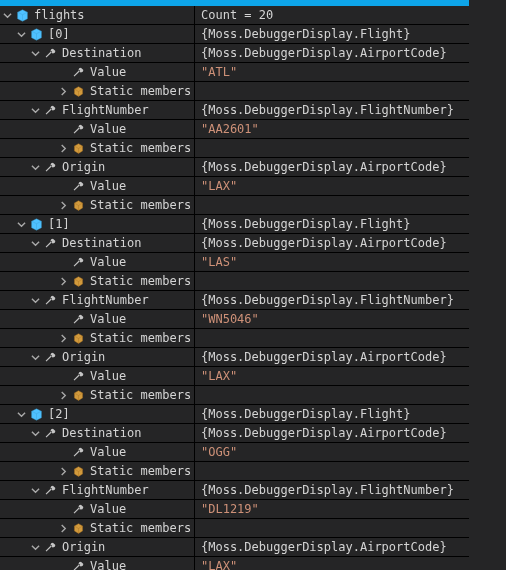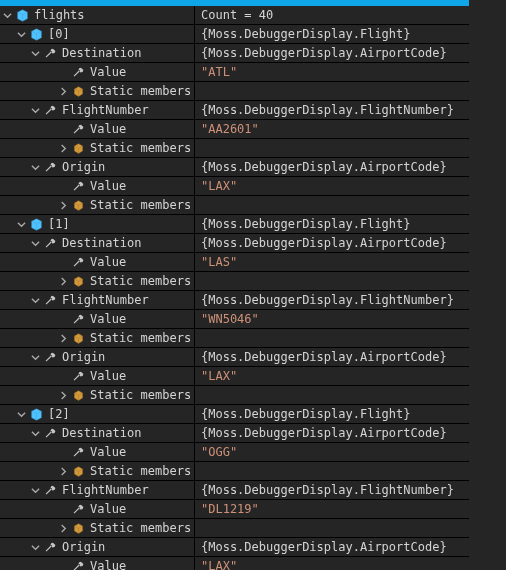--- a/index.html
+++ b/index.html
@@ -29,21 +29,21 @@
           </svg>
         </span>
         <span class="ico">
           <svg viewBox="0 0 16 16">
             <path d="M8 1 L14 4 L14 12 L8 15 L2 12 L2 4 Z" fill="#4fc1ff" stroke="#3a9fd6" stroke-width="0.5"></path>
             <path d="M2 4 L8 7 L14 4 M8 7 L8 15" fill="none" stroke="#3a9fd6" stroke-width="0.5"></path>
           </svg>
         </span>
         <span class="name">flights</span>
       </div>
-      <div class="cell c1 val">Count = 40</div>
+      <div class="cell c1 val">Count = 20</div>
     </div>
     <div class="row">
       <div class="cell c0">
         <span class="ind"></span>
         <span class="exp">
           <svg viewBox="0 0 10 10">
             <path d="M1 3 L5 7 L9 3" fill="none" stroke="#aaa" stroke-width="1.5"></path>
           </svg>
         </span>
         <span class="ico">

